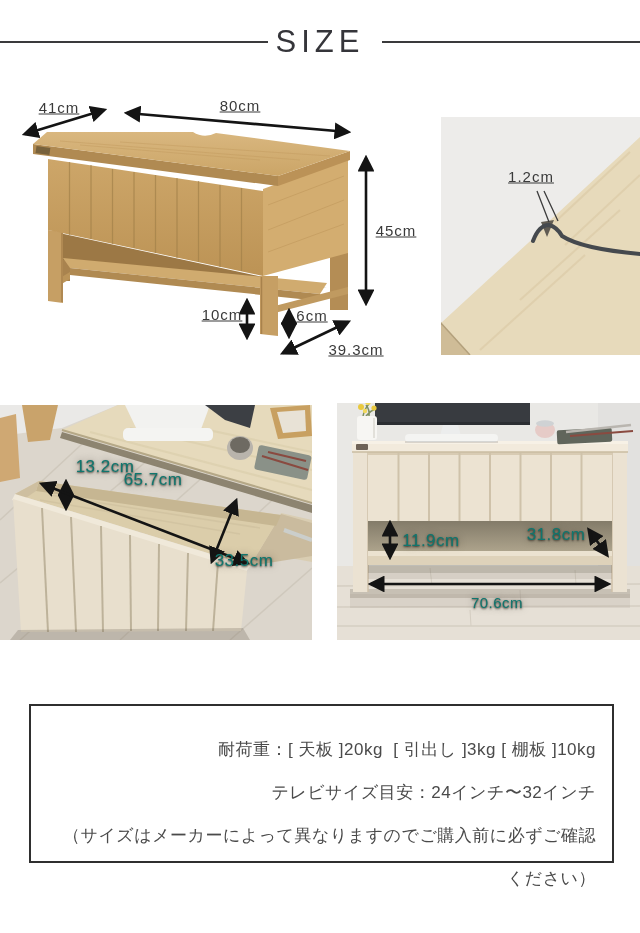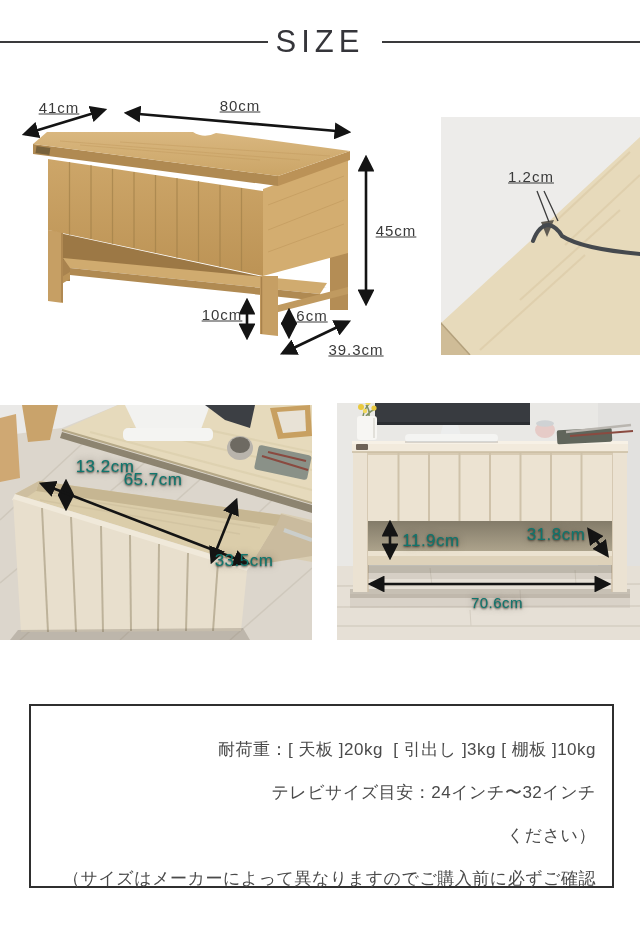--- a/index.html
+++ b/index.html
@@ -8,21 +8,21 @@
   .hdr-line{position:absolute;height:2px;background:#3a3a3c;top:41px;}
   .hdr-title{position:absolute;left:50%;top:42px;transform:translate(-50%,-50%);
         font-size:31px;font-weight:300;letter-spacing:5px;color:#35353a;}
   .art{position:absolute;left:0;top:0;}
   .lbl{position:absolute;transform:translate(-50%,-50%);white-space:nowrap;line-height:1;}
   .lbl-dark{font-size:15px;letter-spacing:1px;color:#3a3a3a;font-weight:500;text-decoration:underline;}
   .lbl-photo{font-size:17px;font-weight:normal;color:#0f766e;letter-spacing:.5px;
         text-shadow:0 1px 2px rgba(45,40,30,.85),0 0 7px rgba(45,40,30,.5);}
   .lbl-big{font-size:15px;}
   .note{position:absolute;left:13px;top:652px;font-size:17px;color:#3b3b3b;letter-spacing:.5px;}
-  .spec-box{position:absolute;left:29px;top:704px;width:585px;height:184px;
+  .spec-box{position:absolute;left:29px;top:704px;width:585px;height:159px;
         border:2px solid #2f2f2f;box-sizing:border-box;padding:22px 16px 0 2px;}
   .spec-line{font-size:17px;line-height:43px;color:#4a4a4a;letter-spacing:.5px;white-space:pre;}
 </style>
 </head>
 <body>
 
 <div class="page">
 
   <div class="hdr-line" style="left:0;width:268px;"></div>
   <div class="hdr-title">SIZE</div>
@@ -232,17 +232,17 @@
   <span class="lbl lbl-photo" style="left:153px;top:479px;">65.7cm</span>
   <span class="lbl lbl-photo" style="left:244px;top:560px;">33.5cm</span>
   <span class="lbl lbl-photo" style="left:431px;top:540px;">11.9cm</span>
   <span class="lbl lbl-photo" style="left:556px;top:534px;">31.8cm</span>
   <span class="lbl lbl-photo lbl-big" style="left:497px;top:602px;">70.6cm</span>
 
 
   <div class="spec-box">
     <div class="spec-line">耐荷重：[ 天板 ]20kg  [ 引出し ]3kg [ 棚板 ]10kg</div>
     <div class="spec-line">テレビサイズ目安：24インチ〜32インチ</div>
+    <div class="spec-line">（サイズはメーカーによって異なりますのでご購入前に必ずご確認</div>
     <div class="spec-line">ください）</div>
-    <div class="spec-line">（サイズはメーカーによって異なりますのでご購入前に必ずご確認</div>
   </div>
 
 </div>
 
 </body></html>

